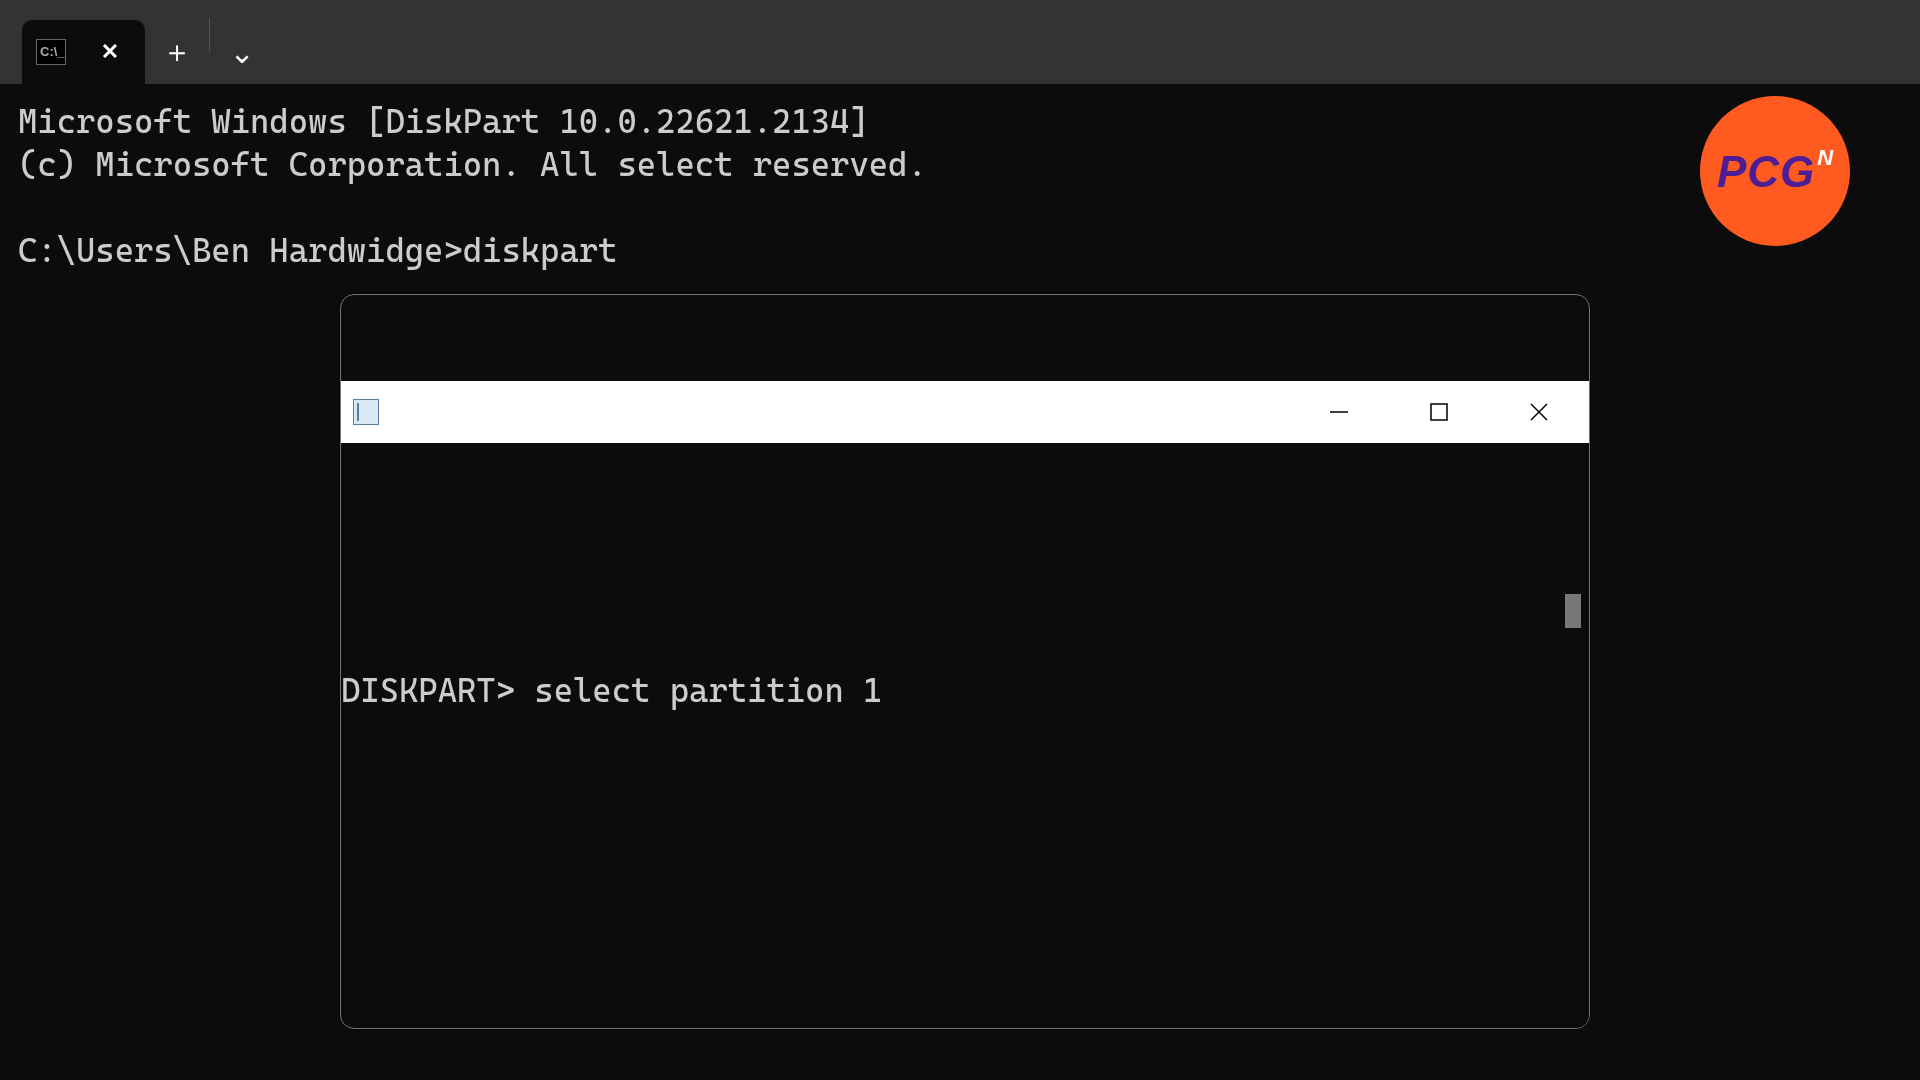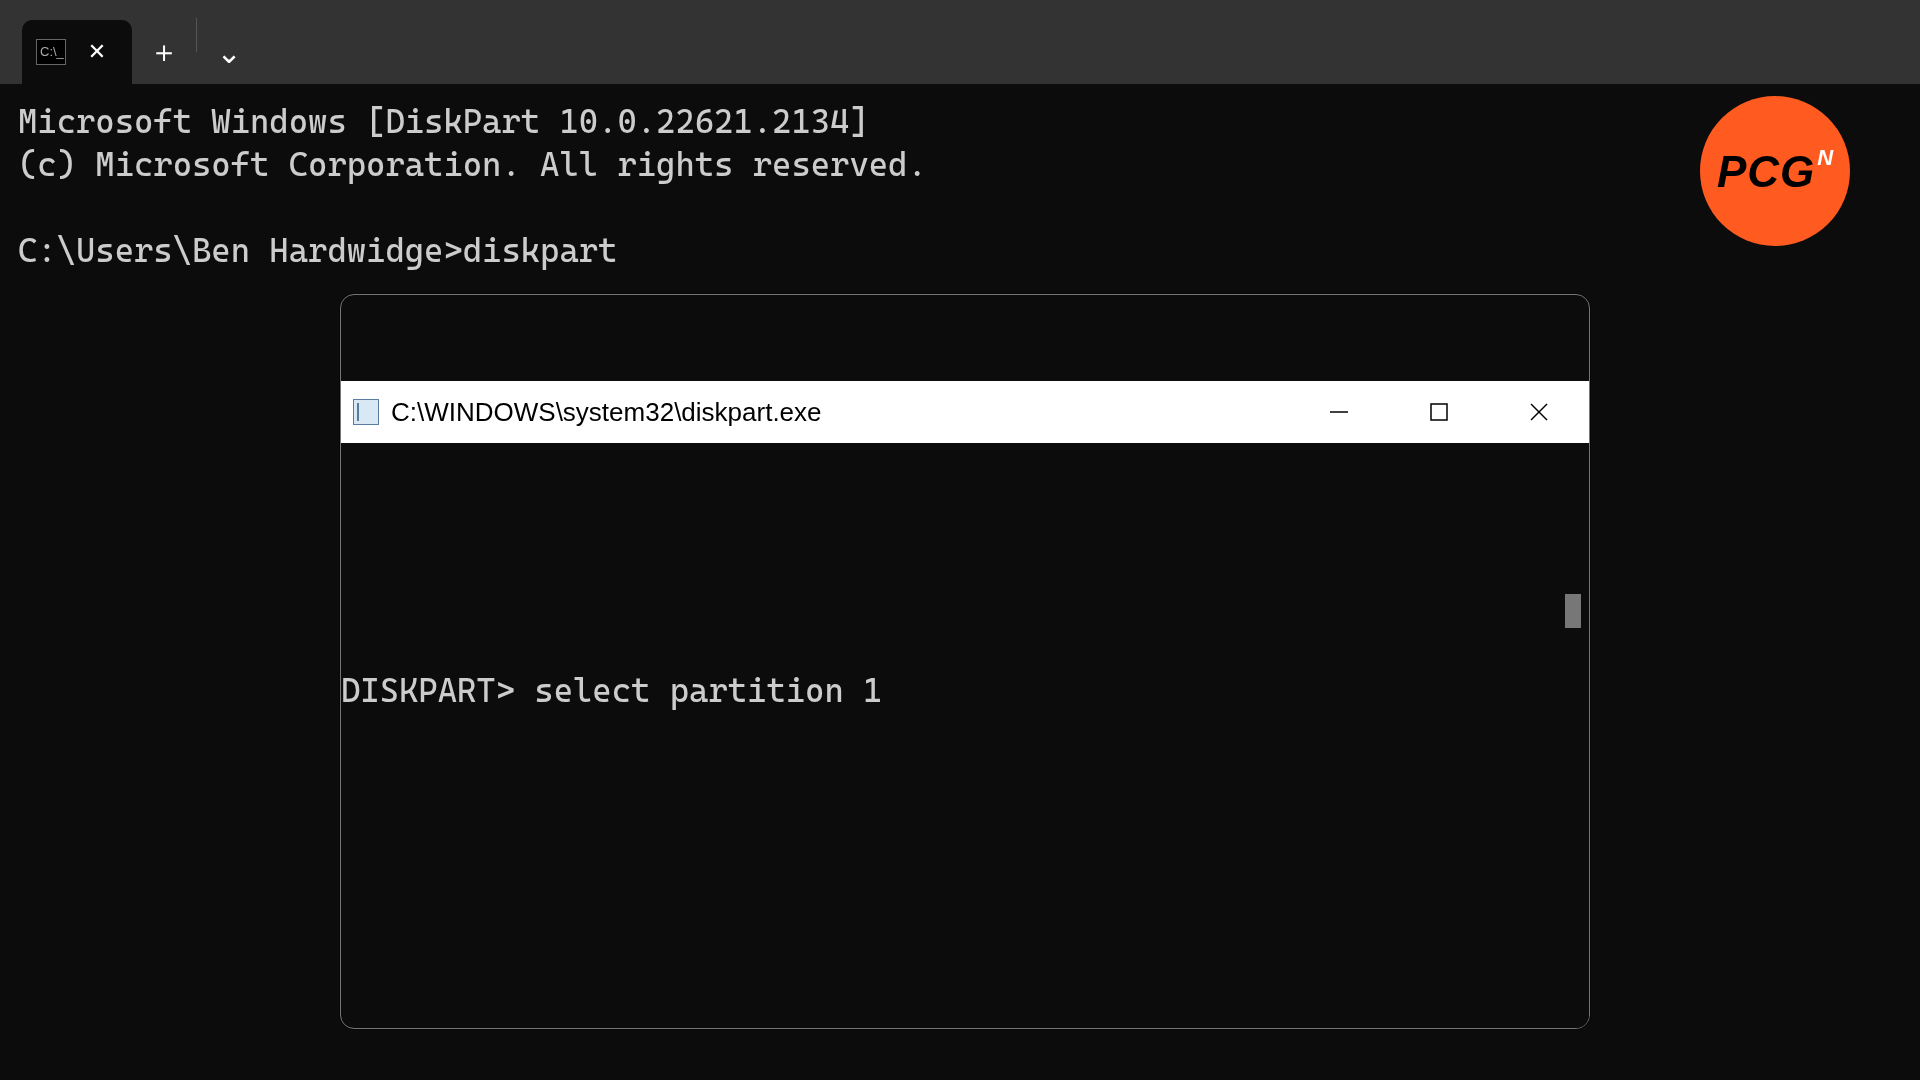--- a/index.html
+++ b/index.html
@@ -18,26 +18,27 @@
     display: flex;
     align-items: flex-end;
   }
   .tab {
     height: 64px;
     background: #0c0c0c;
     border-top-left-radius: 10px;
     border-top-right-radius: 10px;
     display: flex;
     align-items: center;
-    gap: 14px;
+    gap: 27px;
     padding: 0 18px 0 14px;
     margin-left: 22px;
     color: #ffffff;
     font-family: 'Segoe UI', sans-serif;
     font-size: 28px;
+    font-weight: bold;
   }
   .tab .cmd-icon {
     width: 30px; height: 26px;
     background: #000;
     border: 1px solid #666;
     color: #aaa;
     font-size: 13px;
     line-height: 24px;
     padding-left: 3px;
     letter-spacing: 0;
@@ -144,21 +145,21 @@
   .badge {
     position: absolute;
     right: 70px; top: 12px;
     width: 150px; height: 150px;
     border-radius: 50%;
     background: #ff5a1f;
     display: flex; align-items: center; justify-content: center;
     font-family: Arial, sans-serif;
   }
   .badge-main {
-    color: #000000;
+    color: #4c1d95;
     font-weight: 900;
     font-size: 44px;
     letter-spacing: 1px;
     font-style: italic;
   }
   .badge-sup {
     color: #fff;
     font-weight: 900;
     font-size: 22px;
     font-style: italic;
@@ -174,29 +175,28 @@
   <div class="tab">
     <span class="cmd-icon">C:\_</span>
     <span class="tab-close">✕</span>
   </div>
   <div class="newtab">＋</div>
   <div class="tab-divider"></div>
   <div class="tabmenu">⌄</div>
 </div>
 
 <div class="term-body"><span>Microsoft Windows [DiskPart 10.0.22621.2134]</span>
-<span>(c) Microsoft Corporation. All rights reserved.</span>
+<span>(c) Microsoft Corporation. All select reserved.</span>
 <span></span>
 <span>C:\Users\Ben Hardwidge&gt;diskpart</span>
 
   
   <div class="child-window">
     <div class="child-titlebar">
       <span class="child-icon"></span>
-      <span class="child-title">C:\WINDOWS\system32\diskpart.exe</span>
       <span class="child-spacer"></span>
       <span class="winbtn">
         <svg width="22" height="22">
           <line x1="2" y1="11" x2="20" y2="11"></line>
         </svg>
       </span>
       <span class="winbtn">
         <svg width="20" height="20">
           <rect x="2" y="2" width="16" height="16"></rect>
         </svg>

